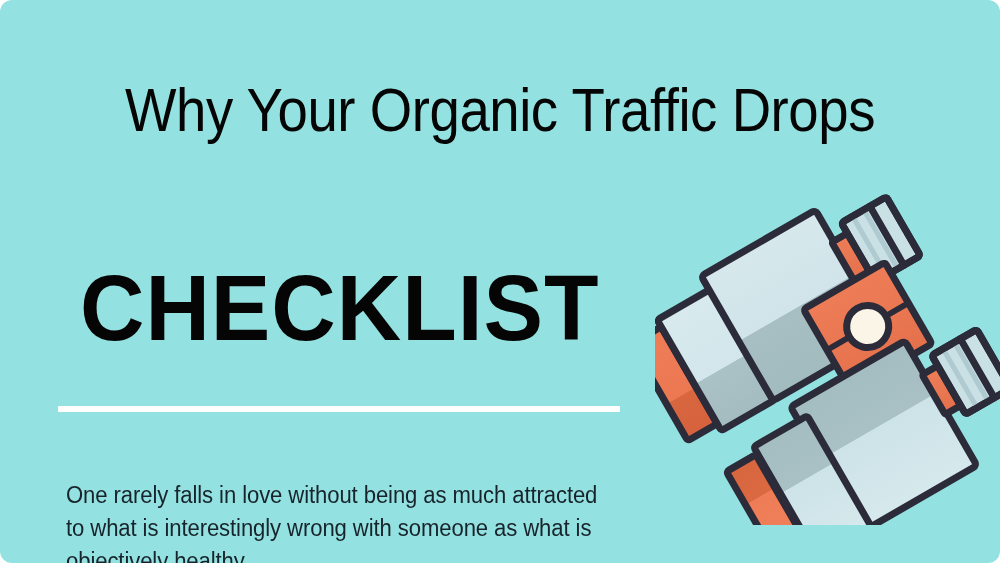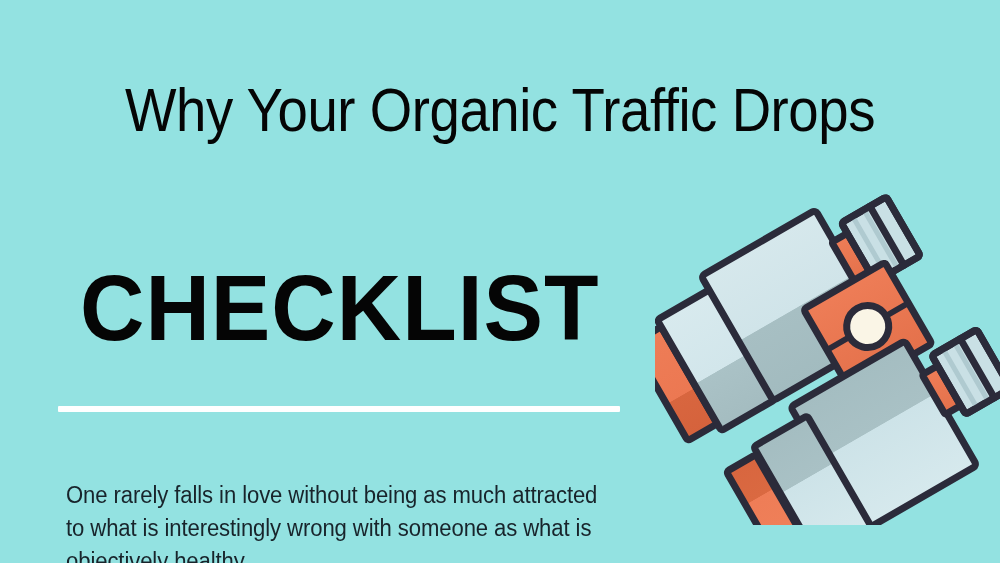--- a/index.html
+++ b/index.html
@@ -12,20 +12,21 @@
     overflow: hidden;
     font-family: "DejaVu Sans", sans-serif;
   }
 
   #slide {
     position: relative;
     width: 1000px;
     height: 563px;
     background: #93E2E1;
     overflow: hidden;
+    border-radius: 12px;
   }
 
   
   #title {
     position: absolute;
     left: 0;
     top: 38px;
     width: 1000px;
     text-align: center;
     color: #050505;

